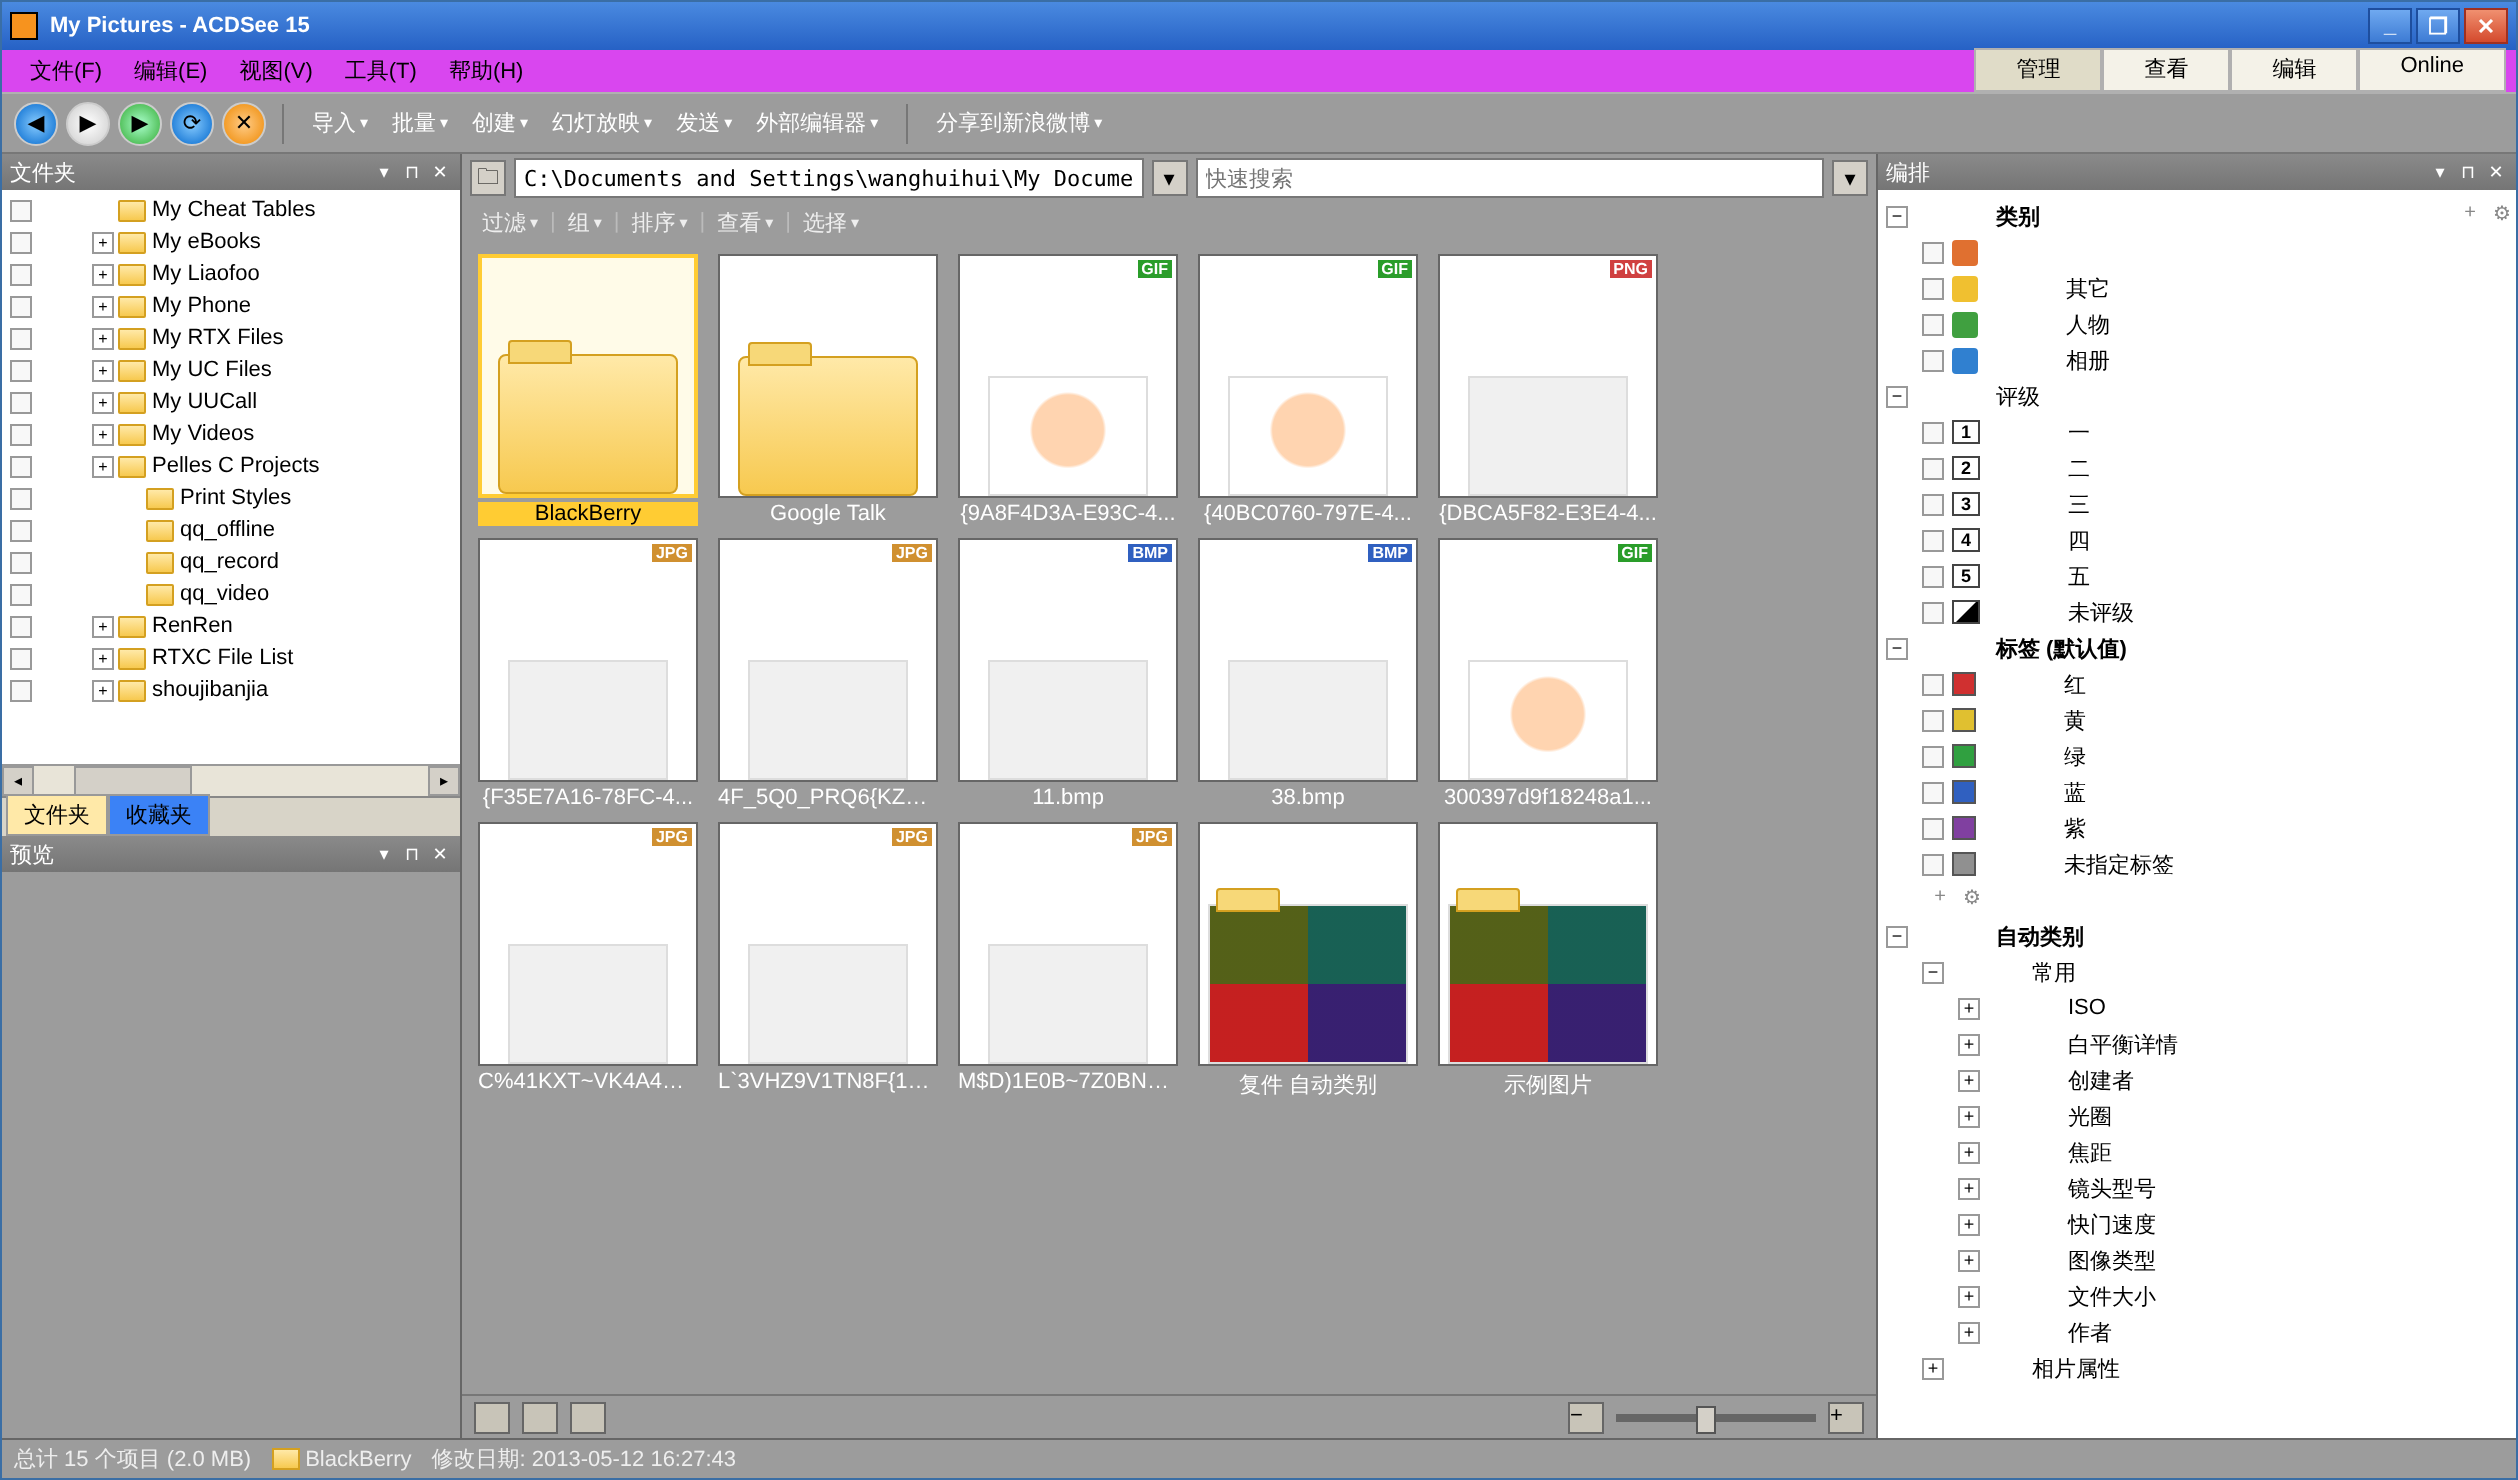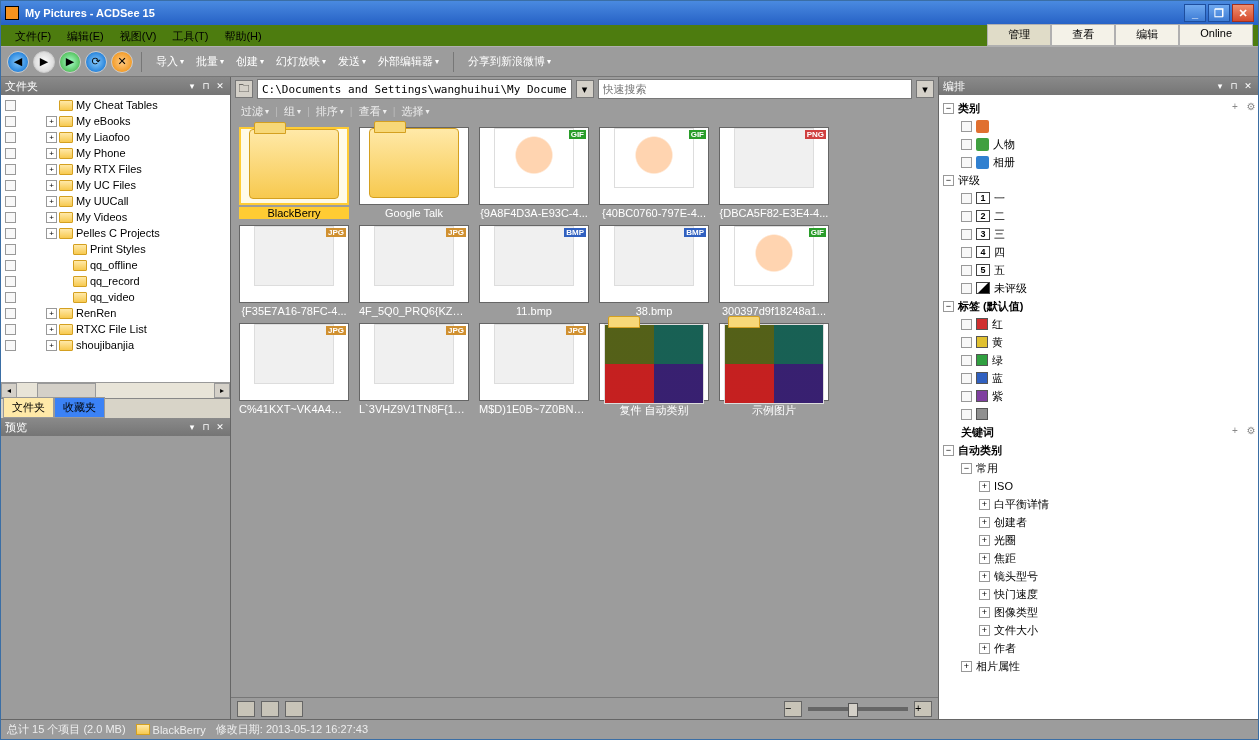--- a/index.html
+++ b/index.html
@@ -3,21 +3,21 @@
 <meta charset="utf-8">
 <style>
 * { margin:0; padding:0; box-sizing:border-box; font-family:"Microsoft YaHei","SimSun",Tahoma,sans-serif; font-size:11px; }
 body { background:#9c9c9c; width:1259px; height:740px; overflow:hidden; }
 .win { border:1px solid #3a6ea5; background:#d4d0c8; height:740px; display:flex; flex-direction:column; }
 .titlebar { background:linear-gradient(#4a8ae0,#2661c5); color:#fff; height:24px; display:flex; align-items:center; padding:0 4px; }
 .titlebar .ticon { width:14px;height:14px;background:#f7931e;margin-right:6px;border:1px solid #000; }
 .titlebar .ttext { flex:1; font-weight:bold; }
 .titlebar .wbtn { width:22px;height:18px;background:linear-gradient(#6fa9f0,#3d7bd4);border:1px solid #1e4e9e;margin-left:2px;display:flex;align-items:center;justify-content:center;color:#fff;font-weight:bold; }
 .titlebar .wbtn.close { background:linear-gradient(#f09070,#d44a2d); border-color:#a03020; }
-.menubar { background:#4d7c0f; height:22px; display:flex; align-items:flex-end; padding:0 6px; border-bottom:1px solid #b0b0b0; }
+.menubar { background:#d946ef; height:22px; display:flex; align-items:center; padding:0 6px; border-bottom:1px solid #b0b0b0; }
 .menubar .mi { padding:2px 8px; cursor:default; }
 .modebar { background:#ece9d8; position:absolute; right:6px; top:24px; height:22px; display:flex; }
 .modebar .mb { padding:2px 20px; border:1px solid #b0b0b0; background:#f4f2e8; }
 .modebar .mb.active { background:#e0dcc8; }
 .toolbar { background:#9c9c9c; height:30px; display:flex; align-items:center; padding:0 6px; border-bottom:1px solid #777; gap:4px; }
 .tbtn { width:22px;height:22px;border:1px solid #ccc;border-radius:11px;display:flex;align-items:center;justify-content:center;background:radial-gradient(#fff,#ccc); }
 .tbtn.blue{background:radial-gradient(#8cf,#06c);} .tbtn.green{background:radial-gradient(#afc,#3a3);} .tbtn.orange{background:radial-gradient(#fc8,#e80);}
 .tsep{width:1px;height:20px;background:#777;margin:0 4px;}
 .tmenu { color:#fff; padding:2px 6px; display:flex; align-items:center; gap:2px; }
 .tmenu::after{content:"▾";font-size:8px;}
@@ -41,21 +41,21 @@
 .center { flex:1; display:flex; flex-direction:column; background:#9c9c9c; }
 .pathbar { height:24px; display:flex; align-items:center; padding:2px 4px; gap:4px; background:#9c9c9c;}
 .pathbar .pico{width:18px;height:18px;border:1px solid #777;background:#d4d0c8;display:flex;align-items:center;justify-content:center;}
 .pathbar input{flex:1;height:20px;border:1px solid #777;padding:0 4px;background:#fff;font-family:Consolas,monospace;font-size:11px;}
 .pathbar .srch{width:200px;}
 .filterbar { height:20px; display:flex; align-items:center; padding:0 6px; gap:2px; background:#9c9c9c; color:#eee;}
 .filterbar .fi{padding:1px 4px;display:flex;align-items:center;gap:2px;}
 .filterbar .fi::after{content:"▾";font-size:8px;}
 .thumbs { flex:1; background:#9c9c9c; overflow:auto; padding:6px; display:flex; flex-wrap:wrap; align-content:flex-start; gap:6px; }
 .thumb { width:114px; display:flex; flex-direction:column; align-items:center; }
-.thumb .frm{width:110px;height:78px;border:1px solid #666;background:#fff;position:relative;display:flex;align-items:flex-start;justify-content:center;}
+.thumb .frm{width:110px;height:122px;border:1px solid #666;background:#fff;position:relative;display:flex;align-items:flex-end;justify-content:center;}
 .thumb.sel .frm{border:2px solid #ffcc33;background:#fffbe8;}
 .thumb .badge{position:absolute;top:2px;right:2px;font-size:8px;padding:0 2px;color:#fff;font-weight:bold;}
 .badge.gif{background:#2a9d2a;}.badge.png{background:#d04040;}.badge.jpg{background:#d09030;}.badge.bmp{background:#3060c0;margin-left:12px;}
 .thumb .foldericon{width:90px;height:70px;background:linear-gradient(#ffe9a8,#f7c94f);border:1px solid #d4a020;border-radius:4px;position:relative;}
 .thumb .foldericon::before{content:"";position:absolute;top:-8px;left:4px;width:30px;height:10px;background:#f7d878;border:1px solid #d4a020;border-radius:2px 2px 0 0;}
 .thumb .cap{font-size:11px;color:#fff;text-align:center;margin-top:2px;width:110px;overflow:hidden;white-space:nowrap;text-overflow:ellipsis;}
 .thumb.sel .cap{background:#ffcc33;color:#000;}
 .btmctrl{height:22px;background:#9c9c9c;border-top:1px solid #777;display:flex;align-items:center;padding:0 6px;gap:6px;}
 .btmctrl .zb{width:18px;height:16px;border:1px solid #666;background:#c8c4b8;}
 .btmctrl .sp{flex:1;}
@@ -63,21 +63,21 @@
 .btmctrl .slider::after{content:"";position:absolute;left:40%;top:-4px;width:8px;height:12px;background:#d4d0c8;border:1px solid #555;}
 .right { width:320px; border-left:1px solid #666; }
 .cat { flex:1; background:#fff; overflow:auto; padding:4px 0; }
 .cnode { display:flex; align-items:center; height:18px; padding-left:4px; }
 .cnode .ind{display:inline-block;}
 .cnode .exp{width:11px;height:11px;border:1px solid #999;font-size:9px;line-height:9px;text-align:center;margin-right:4px;background:#fff;}
 .cnode .chk{width:11px;height:11px;border:1px solid #999;margin-right:4px;background:#f8f8f8;}
 .cnode .ci{width:13px;height:13px;margin-right:4px;border-radius:2px;}
 .cnode .rn{width:14px;height:12px;border:1px solid #444;font-size:9px;line-height:10px;text-align:center;margin-right:4px;font-weight:bold;}
 .cnode .sw{width:12px;height:12px;margin-right:4px;border:1px solid #555;}
-.cnode .lbl{flex:1;}
+.cnode .lbl{flex:1;margin-left:40px;}
 .cnode .act{width:14px;height:14px;margin-left:2px;font-size:10px;color:#888;text-align:center;}
 .status { height:20px; background:#9c9c9c; border-top:1px solid #666; display:flex; align-items:center; padding:0 6px; gap:10px; color:#eee; font-size:11px;}
 .status .fico{width:14px;height:11px;background:linear-gradient(#ffe9a8,#f7c94f);border:1px solid #d4a020;margin-right:3px;}
 .hscroll{height:16px;background:#e8e4d8;border-top:1px solid #999;display:flex;}
 .hscroll .ar{width:16px;background:#d4d0c8;border:1px solid #999;font-size:8px;text-align:center;line-height:14px;}
 .hscroll .tr{flex:1;position:relative;}
 .hscroll .th{position:absolute;left:10%;width:30%;height:100%;background:#d4d0c8;border:1px solid #999;}
 .imgph{width:80px;height:60px;background:#f0f0f0;border:1px solid #ddd;font-size:7px;color:#999;overflow:hidden;}
 .imgph.face{background:radial-gradient(circle at 50% 45%,#ffd4b0 35%,#fff 38%);}
 .imgph.grid4{background:linear-gradient(90deg,#e08040 50%,#4080e0 50%),linear-gradient(#60c060 50%,#e04080 50%);background-blend-mode:multiply;}
@@ -439,20 +439,26 @@
             <span class="act">⚙</span>
           </div>
           <div class="cnode">
             <span class="ind" style="width:18px"></span>
             <span class="chk"></span>
             <span class="ci" style="background:#e07030"></span>
           </div>
           <div class="cnode">
             <span class="ind" style="width:18px"></span>
             <span class="chk"></span>
+            <span class="ci" style="background:#f0c030"></span>
+            <span class="lbl">其它</span>
+          </div>
+          <div class="cnode">
+            <span class="ind" style="width:18px"></span>
+            <span class="chk"></span>
             <span class="ci" style="background:#40a040"></span>
             <span class="lbl">人物</span>
           </div>
           <div class="cnode">
             <span class="ind" style="width:18px"></span>
             <span class="chk"></span>
             <span class="ci" style="background:#3080d0"></span>
             <span class="lbl">相册</span>
           </div>
           <div class="cnode">
@@ -526,24 +532,24 @@
           <div class="cnode">
             <span class="ind" style="width:18px"></span>
             <span class="chk"></span>
             <span class="sw" style="background:#8040a0"></span>
             <span class="lbl">紫</span>
           </div>
           <div class="cnode">
             <span class="ind" style="width:18px"></span>
             <span class="chk"></span>
             <span class="sw" style="background:#909090"></span>
-          </div>
-          <div class="cnode">
-            <span class="ind" style="width:18px"></span>
-            <span class="lbl" style="font-weight:bold">关键词</span>
+            <span class="lbl">未指定标签</span>
+          </div>
+          <div class="cnode">
+            <span class="ind" style="width:18px"></span>
             <span class="act">+</span>
             <span class="act">⚙</span>
           </div>
           <div class="cnode">
             <span class="exp">−</span>
             <span class="lbl" style="font-weight:bold">自动类别</span>
           </div>
           <div class="cnode">
             <span class="ind" style="width:18px"></span>
             <span class="exp">−</span>

